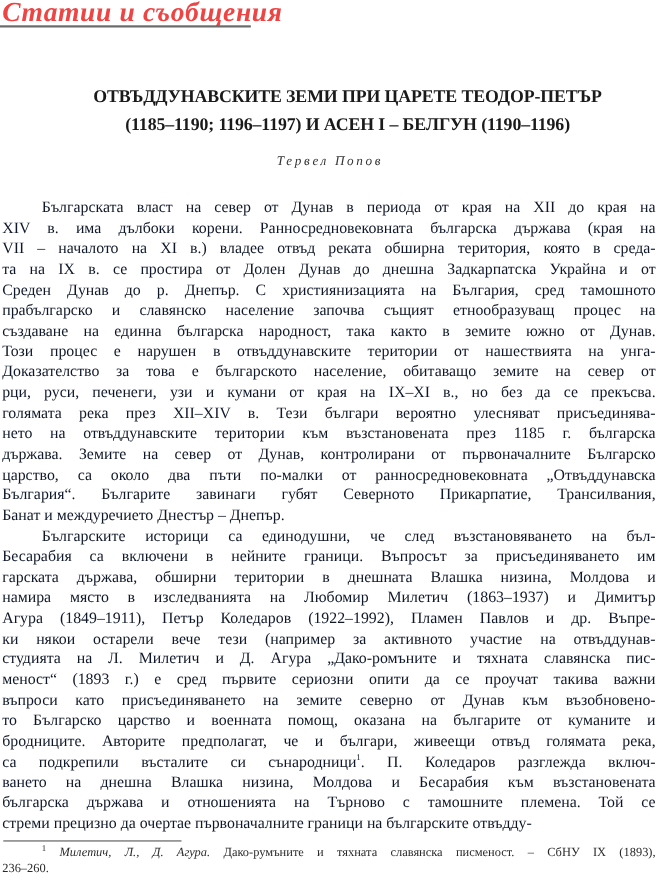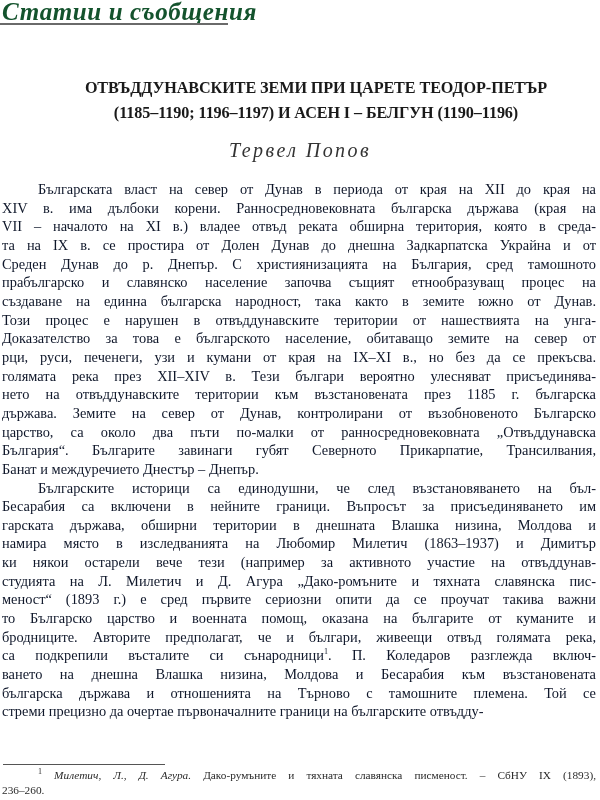--- a/index.html
+++ b/index.html
@@ -4,33 +4,33 @@
 <style>
   html, body { margin:0; padding:0; }
   body {
     width:600px; height:800px; overflow:hidden; background:#ffffff;
     font-family:"Liberation Serif", "DejaVu Serif", serif; color:#1a1a1a;
     position:relative;
   }
   .section-header {
     position:absolute; left:2px; top:0px;
     font-family:"Liberation Serif", serif; font-style:italic; font-weight:bold;
-    font-size:25px; line-height:24px; color:#14532d; letter-spacing:0.6px;
+    font-size:25px; line-height:24px; color:#ef4444; letter-spacing:0.6px;
   }
   .section-rule {
     position:absolute; left:0; top:23px; width:228px; height:2px; background:#6a6a6a;
   }
   .title {
     position:absolute; left:16px; width:600px; text-align:center;
     font-weight:bold; font-size:16.2px; line-height:25px; top:76px; color:#1a1a1a;
     letter-spacing:-0.1px;
   }
   .author {
     position:absolute; left:0; width:600px; text-align:center; top:139px;
-    font-style:italic; font-size:20px; letter-spacing:2.4px; color:#333;
+    font-style:italic; font-size:12px; letter-spacing:2.4px; color:#333;
   }
   .body {
     position:absolute; left:2px; top:180px; width:594px;
     font-size:14.4px; line-height:18.65px; text-align:justify; color:#0f172a;
   }
   .body .line { display:block; text-align:justify; text-align-last:justify; white-space:nowrap; }
   .body .line.indent { padding-left:36px; }
   .body .line.last { text-align-last:left; }
   .fn-rule {
     position:absolute; left:3px; top:764px; width:162px; height:1px; background:#555;
@@ -64,33 +64,35 @@
       <span class="line">VII – началото на XI в.) владее отвъд реката обширна територия, която в среда-</span>
       <span class="line">та на IX в. се простира от Долен Дунав до днешна Задкарпатска Украйна и от</span>
       <span class="line">Среден Дунав до р. Днепър. С християнизацията на България, сред тамошното</span>
       <span class="line">прабългарско и славянско население започва същият етнообразуващ процес на</span>
       <span class="line">създаване на единна българска народност, така както в земите южно от Дунав.</span>
       <span class="line">Този процес е нарушен в отвъддунавските територии от нашествията на унга-</span>
       <span class="line">Доказателство за това е българското население, обитаващо земите на север от</span>
       <span class="line">рци, руси, печенеги, узи и кумани от края на IX–XI в., но без да се прекъсва.</span>
       <span class="line">голямата река през XII–XIV в. Тези българи вероятно улесняват присъединява-</span>
       <span class="line">нето на отвъддунавските територии към възстановената през 1185 г. българска</span>
-      <span class="line">държава. Земите на север от Дунав, контролирани от възобновеното Българско</span>
+      <span class="line">държава. Земите на север от Дунав, контролирани от първоначалните Българско</span>
       <span class="line">царство, са около два пъти по-малки от ранносредновековната „Отвъддунавска</span>
       <span class="line">България“. Българите завинаги губят Северното Прикарпатие, Трансилвания,</span>
       <span class="line last">Банат и междуречието Днестър – Днепър.</span>
     </div>
   <div id="p2">
       <span class="line indent">Българските историци са единодушни, че след възстановяването на бъл-</span>
       <span class="line">Бесарабия са включени в нейните граници. Въпросът за присъединяването им</span>
       <span class="line">гарската държава, обширни територии в днешната Влашка низина, Молдова и</span>
       <span class="line">намира място в изследванията на Любомир Милетич (1863–1937) и Димитър</span>
+      <span class="line">Агура (1849–1911), Петър Коледаров (1922–1992), Пламен Павлов и др. Въпре-</span>
       <span class="line">ки някои остарели вече тези (например за активното участие на отвъддунав-</span>
       <span class="line">студията на Л. Милетич и Д. Агура „Дако-ромъните и тяхната славянска пис-</span>
       <span class="line">меност“ (1893 г.) е сред първите сериозни опити да се проучат такива важни</span>
+      <span class="line">въпроси като присъединяването на земите северно от Дунав към възобновено-</span>
       <span class="line">то Българско царство и военната помощ, оказана на българите от куманите и</span>
       <span class="line">бродниците. Авторите предполагат, че и българи, живеещи отвъд голямата река,</span>
       <span class="line">са подкрепили въсталите си сънародници<sup>1</sup>. П. Коледаров разглежда включ-</span>
       <span class="line">ването на днешна Влашка низина, Молдова и Бесарабия към възстановената</span>
       <span class="line">българска държава и отношенията на Търново с тамошните племена. Той се</span>
       <span class="line last">стреми прецизно да очертае първоначалните граници на българските отвъдду-</span>
     </div>
 </div>
 
 <div class="fn-rule"></div>

